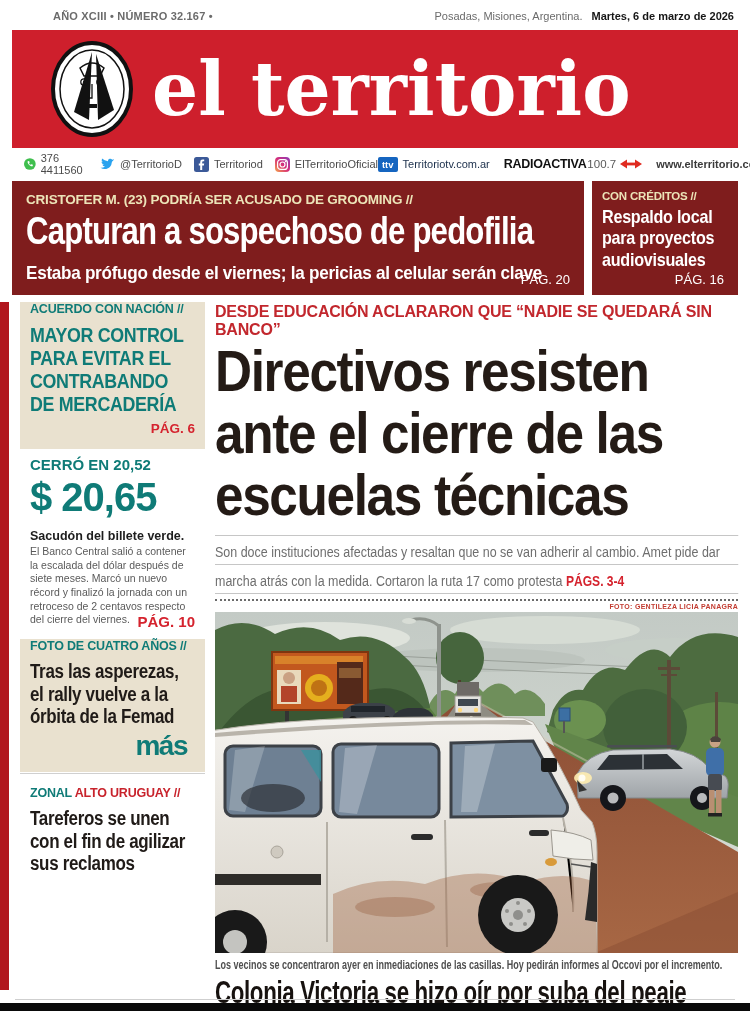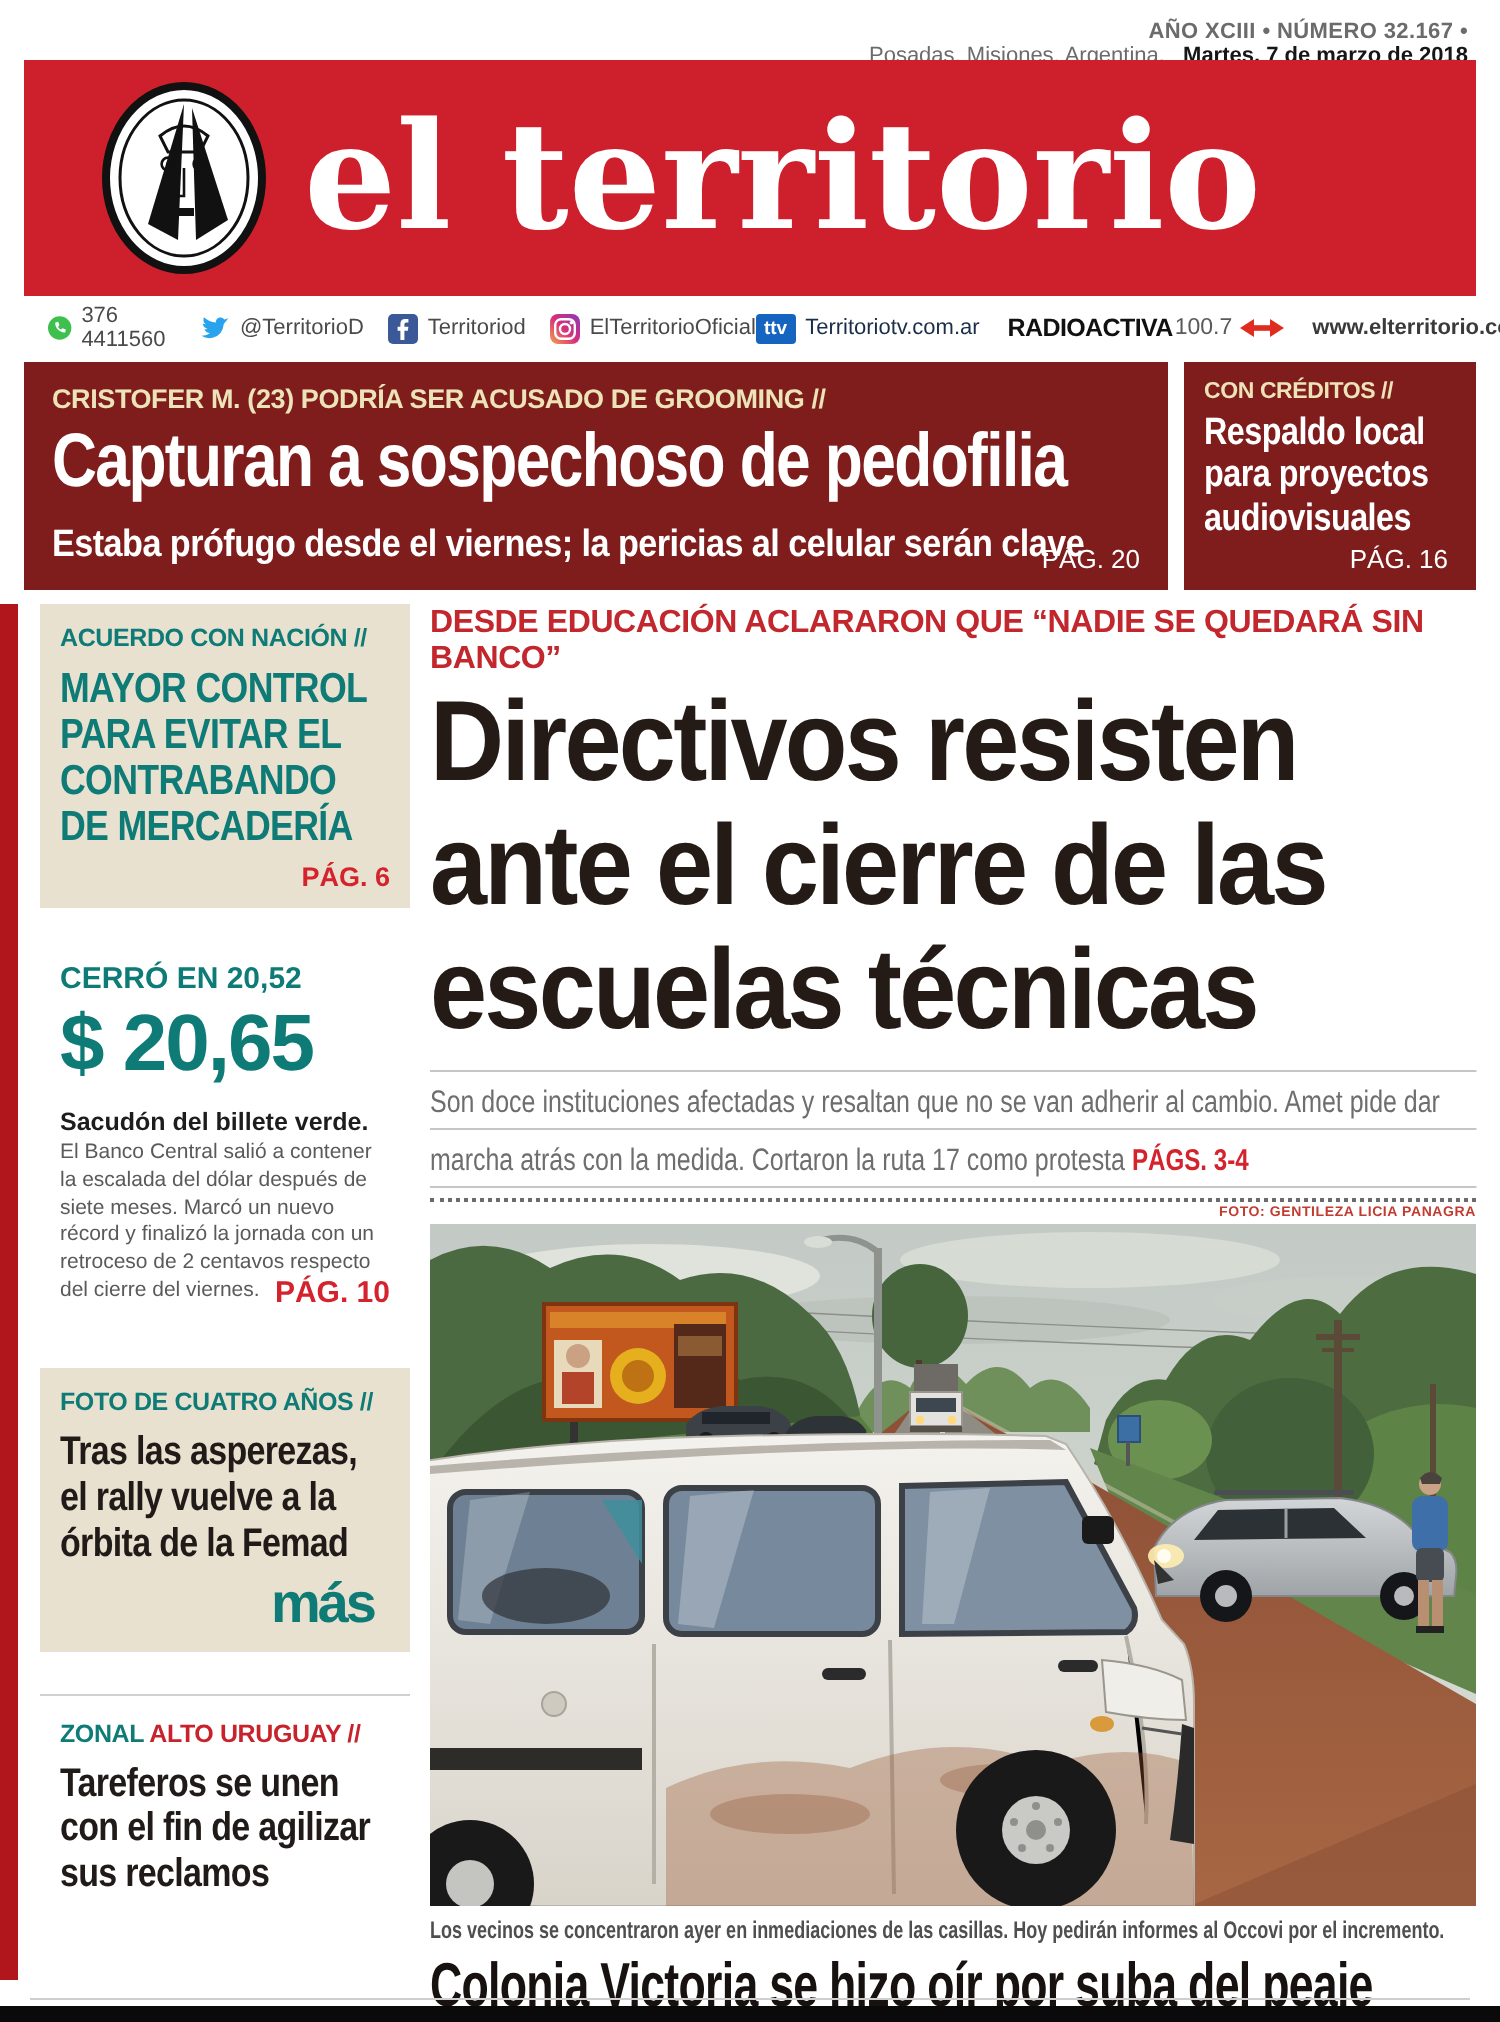--- a/index.html
+++ b/index.html
@@ -1,20 +1,20 @@
 <!DOCTYPE html>
 <html><head>
 <meta charset="utf-8">
 <style>
   * { margin:0; padding:0; box-sizing:border-box; }
   body { background:#888; font-family:"Liberation Sans", sans-serif; }
   .page { position:relative; width:750px; height:1011px; background:#fff; overflow:hidden; margin:0 auto; }
 
   
-  .topbar { position:absolute; top:10px; left:53px; right:16px; display:flex; justify-content:space-between; align-items:flex-end; font-size:11px;flex-direction:column; }
+  .topbar { position:absolute; top:10px; left:53px; right:16px; display:flex; justify-content:space-between; align-items:center; font-size:11px; }
   .topbar .edition { color:#6b6b6b; font-weight:bold; letter-spacing:.2px; }
   .topbar .right { color:#6b6b6b; }
   .topbar .date { color:#161616; font-weight:bold; margin-left:6px; }
 
   
   .masthead { position:absolute; top:30px; left:12px; right:12px; height:118px; background:#ce1f2c; display:flex; align-items:center; }
   .logo-oval { margin-left:38px; width:84px; height:98px; flex:0 0 auto; }
   .masthead-title { font-family:"DejaVu Serif", serif; font-weight:bold; color:#fff; font-size:74px; letter-spacing:0px; margin-left:18px; white-space:nowrap; transform:scaleX(.98); transform-origin:0 50%; }
 
   
@@ -37,21 +37,21 @@
   .t-head { font-weight:bold; font-size:38px; margin-top:3px; white-space:nowrap; transform:scaleX(.82); transform-origin:0 0; letter-spacing:-1px; }
   .t-deck { font-weight:bold; font-size:19px; margin-top:9px; white-space:nowrap; transform:scaleX(.9); transform-origin:0 0; letter-spacing:-.3px; }
   .t-side-head { font-weight:bold; font-size:19px; line-height:1.12; margin-top:4px; width:150px; transform:scaleX(.85); transform-origin:0 0; letter-spacing:-.3px; }
   .t-page { position:absolute; right:14px; bottom:8px; font-weight:normal; font-size:13px; }
 
   
   .red-stripe { position:absolute; left:0; top:302px; width:9px; height:688px; background:#b1161d; }
 
   
   .sidebar { position:absolute; left:20px; top:302px; width:185px; }
-  .sb-box { position:relative; width:185px; padding:10px 10px 8px; margin-bottom:21px; }
+  .sb-box { position:relative; width:185px; padding:0 10px 8px; margin-bottom:1px; }
   .beige { background:#e9e1cf; }
   .sb-kicker { font-size:12.5px; font-weight:bold; color:#0f7b77; letter-spacing:-.2px; }
   .sb-kicker .red { color:#c8232c;text-align:right; }
   .sb-head { margin-top:7px; font-weight:bold; color:#201b18; font-size:20px; line-height:1.14; width:194px; transform:scaleX(.85); transform-origin:0 0; letter-spacing:-.4px; }
   .sb-head.tealtxt { color:#0f7b77; font-size:21px; line-height:1.1; }
   .sb-page { text-align:right; color:#d5232e; font-weight:bold; font-size:13.5px; margin-top:6px; }
   .dollar-kicker { font-size:15px; font-weight:bold; color:#0f7b77; }
   .dollar-value { font-size:40px; font-weight:bold; color:#0f7b77; letter-spacing:-1px; margin-top:2px; }
   .dollar-lead { font-size:12.5px; font-weight:bold; color:#1d1d1d; margin-top:9px; }
   .dollar-body { font-size:10.5px; color:#5a5a5a; line-height:1.3; margin-top:2px; }
@@ -77,21 +77,21 @@
 </style>
 </head>
 <body>
 
 <div class="page">
 
   <div class="topbar">
     <span class="edition">AÑO XCIII • NÚMERO 32.167 •</span>
     <span class="right">
       <span>Posadas, Misiones, Argentina.</span>
-      <span class="date">Martes, 7 de marzo de 2018</span>
+      <span class="date">Martes, 6 de marzo de 2026</span>
     </span>
   </div>
 
   <div class="masthead">
     <svg class="logo-oval" viewBox="0 0 84 98">
       <ellipse cx="42" cy="49" rx="39" ry="46" fill="#fff" stroke="#111" stroke-width="4"></ellipse>
       <ellipse cx="42" cy="49" rx="32" ry="39" fill="#fff" stroke="#111" stroke-width="1.5"></ellipse>
       <path d="M42,12 L24,72 L39,80 Z" fill="#111"></path>
       <path d="M46,14 L64,70 L48,80 Z" fill="#111"></path>
       <path d="M30,28 Q42,18 54,28 L50,36 L34,36 Z" fill="none" stroke="#111" stroke-width="1.5"></path>

